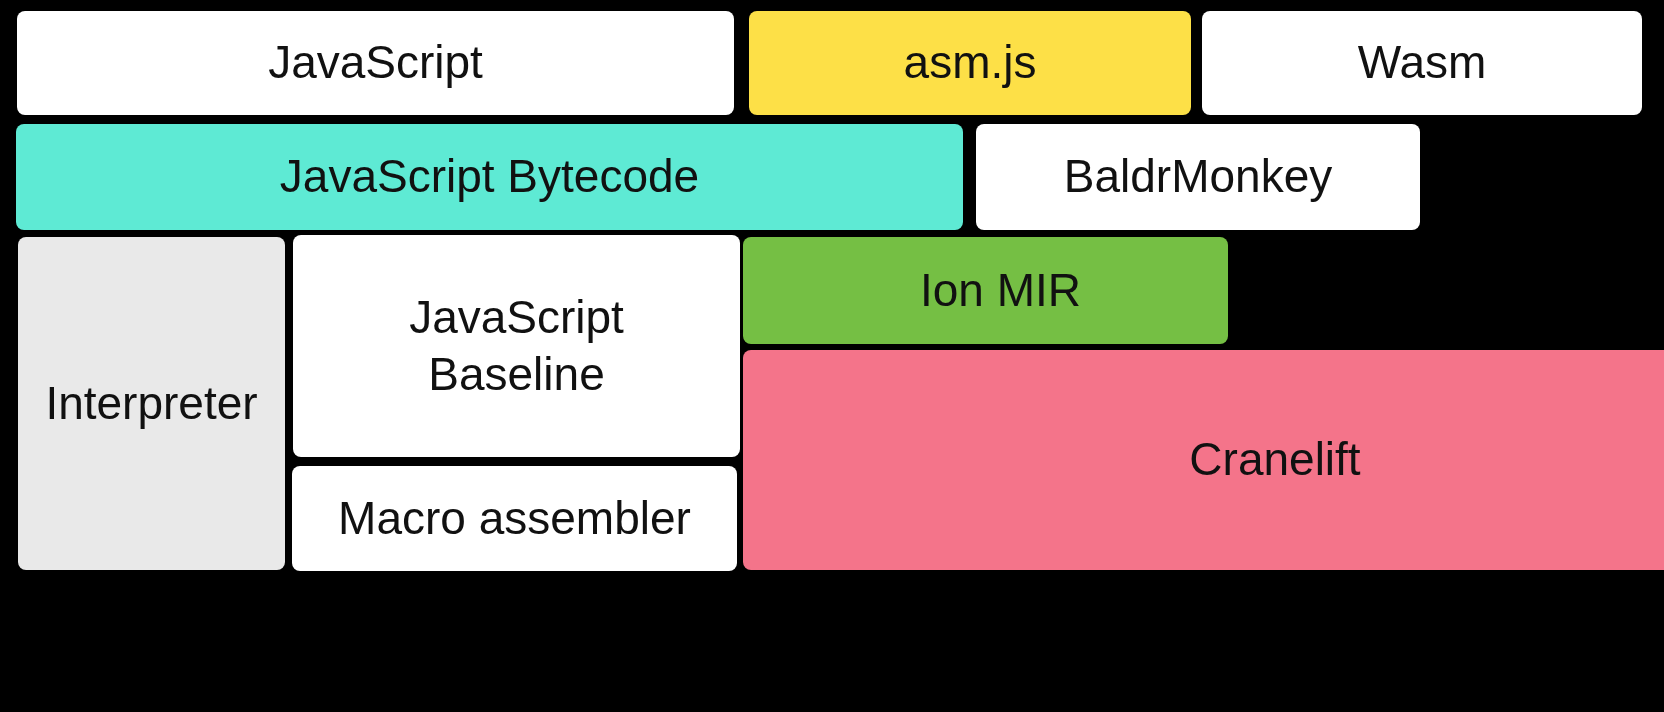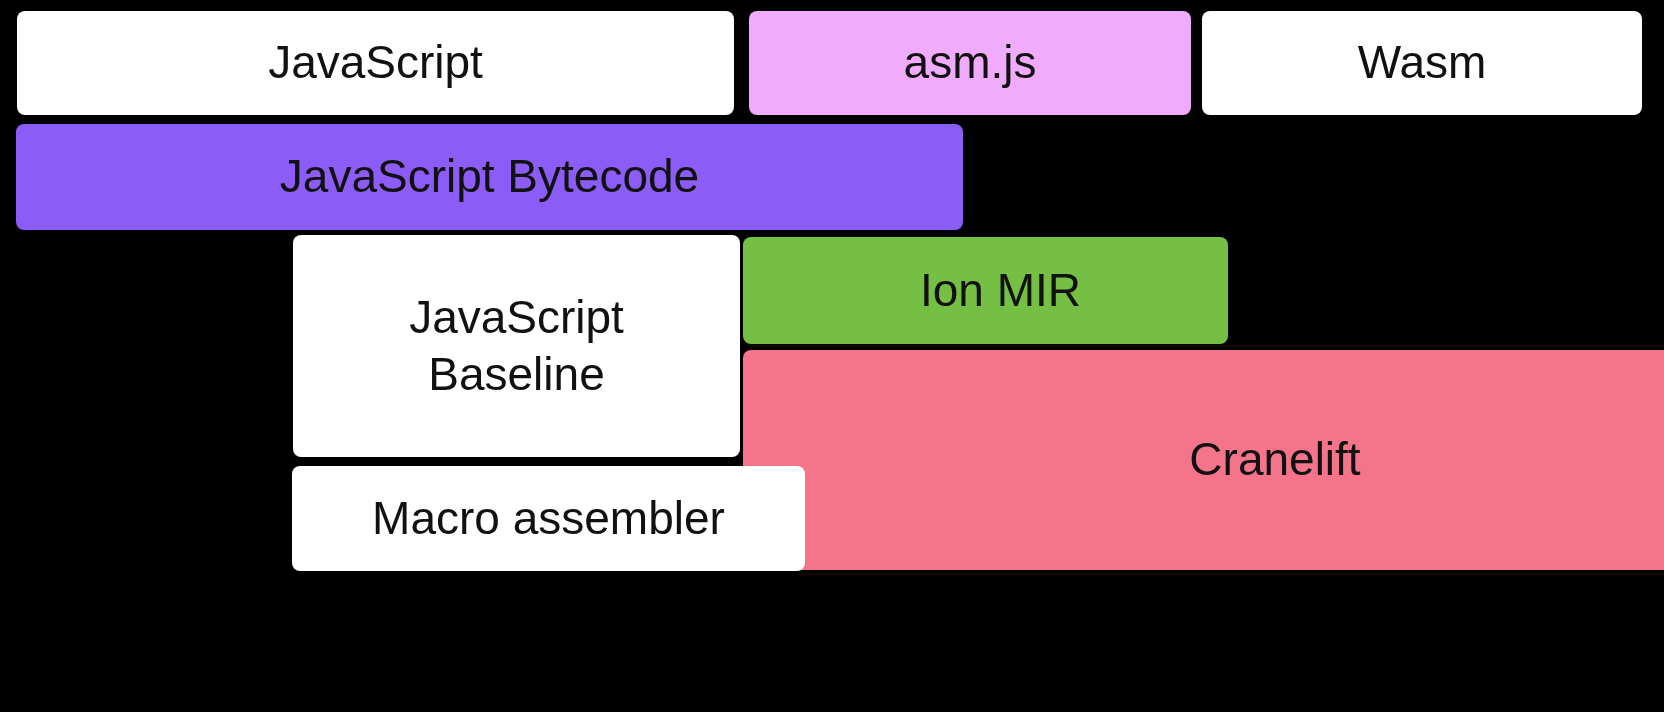--- a/index.html
+++ b/index.html
@@ -32,46 +32,52 @@
   #node-asmjs               { left: 749px;  top: 11px;  width: 442px;  height: 104px; }
   #node-wasm                { left: 1202px; top: 11px;  width: 440px;  height: 104px; }
   
   #node-js-bytecode         { left: 16px;   top: 124px; width: 947px;  height: 106px; }
   #node-baldrmonkey         { left: 976px;  top: 124px; width: 444px;  height: 106px; }
   
   #node-interpreter         { left: 18px;   top: 237px; width: 267px;  height: 333px; }
   #node-js-baseline         { left: 293px;  top: 235px; width: 447px;  height: 222px; }
   #node-ion-mir             { left: 743px;  top: 237px; width: 455px;  height: 107px; }
   #node-cranelift           { left: 743px;  top: 350px; width: 1064px;  height: 220px; }
-  #node-macro-assembler     { left: 292px;  top: 466px; width: 513px;  height: 105px; }
+  #node-macro-assembler     { left: 292px;  top: 466px; width: 445px;  height: 105px; }
   
   #node-native-machine-code { left: 291px;  top: 577px; width: 1349px; height: 109px; }
 </style>
 </head>
 <body>
 
 <div id="canvas" style="background-color: rgb(0, 0, 0);">
 
   <div class="node" id="node-javascript" style="background-color: rgb(255, 255, 255);">
     <span>JavaScript</span>
   </div>
 
-  <div class="node" id="node-asmjs" style="background-color: #f0abfc;">
+  <div class="node" id="node-asmjs" style="background-color: #fde047;">
     <span>asm.js</span>
   </div>
 
   <div class="node" id="node-wasm" style="background-color: rgb(255, 255, 255);">
     <span>Wasm</span>
   </div>
 
-  <div class="node" id="node-js-bytecode" style="background-color: #8b5cf6;">
+  <div class="node" id="node-js-bytecode" style="background-color: #5eead4;">
     <span>JavaScript Bytecode</span>
   </div>
 
+  <div class="node" id="node-baldrmonkey" style="background-color: rgb(255, 255, 255);">
+    <span>BaldrMonkey</span>
+  </div>
 
+  <div class="node" id="node-interpreter" style="background-color: rgb(233, 233, 233);">
+    <span>Interpreter</span>
+  </div>
 
   <div class="node" id="node-js-baseline" style="background-color: rgb(255, 255, 255);">
     <span>JavaScript
 Baseline</span>
   </div>
 
   <div class="node" id="node-ion-mir" style="background-color: rgb(117, 191, 68); padding-left: 30px;">
     <span>Ion MIR</span>
   </div>
 

